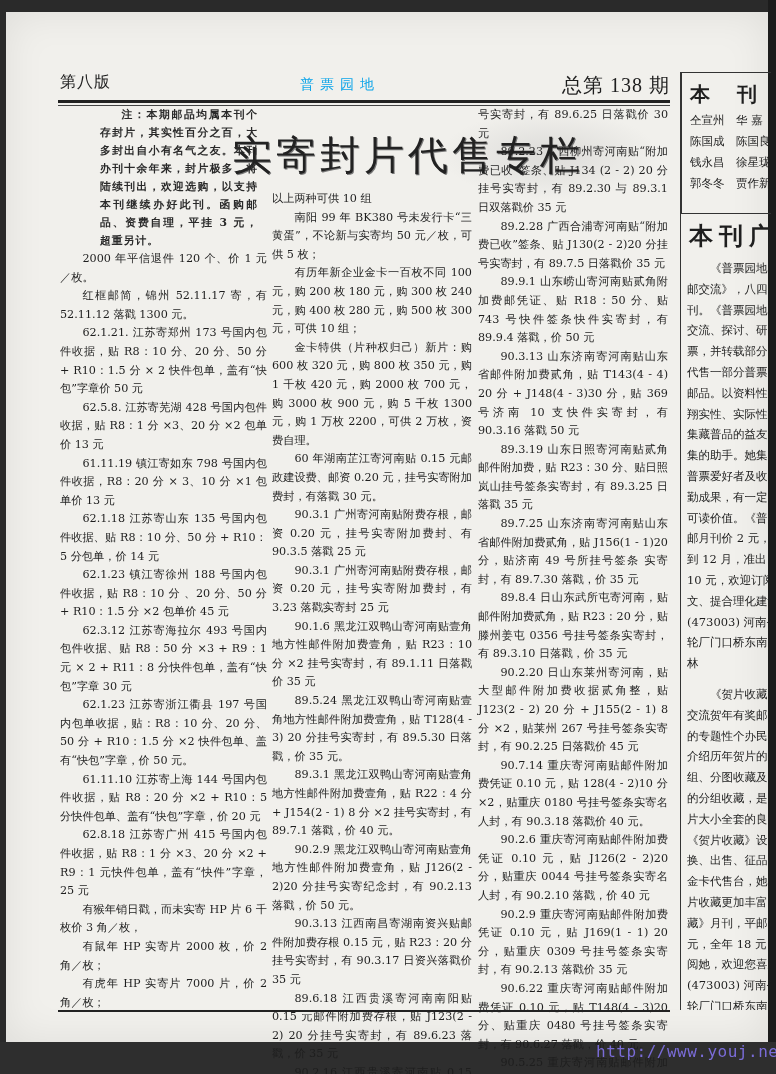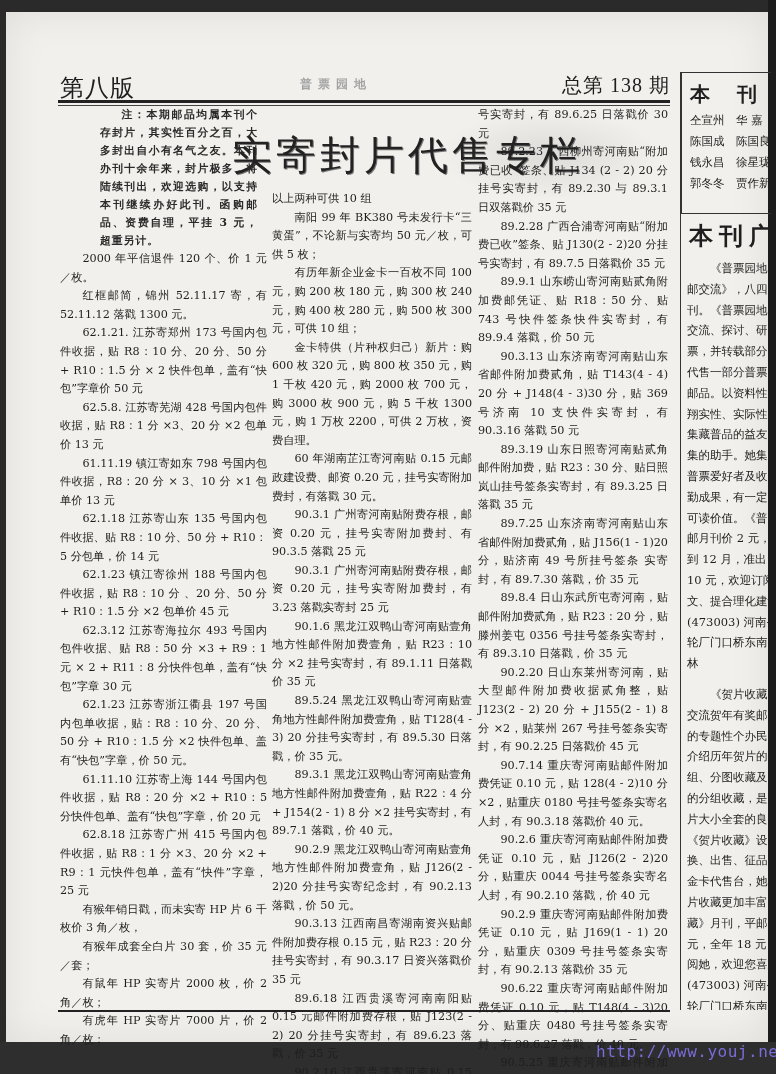--- a/index.html
+++ b/index.html
@@ -2,22 +2,22 @@
 <html><head>
 <meta charset="utf-8">
 <style>
   html,body{margin:0;padding:0;}
   body{width:776px;height:1074px;background:#2a2a2a;position:relative;overflow:hidden;font-family:"DejaVu Serif","Liberation Serif",serif;color:#1e1e1e;}
   .paper{position:absolute;left:6px;top:12px;width:762px;height:1030px;background:#f1f0ec;box-shadow:inset 0 0 40px rgba(0,0,0,0.08);}
   .edge-shadow{position:absolute;left:768px;top:0;width:8px;height:1074px;background:#1c1c1c;}
   .bottom-band{position:absolute;left:0;top:1042px;width:776px;height:32px;background:#2e2e2e;}
 
   .masthead{position:absolute;left:60px;top:72px;width:610px;height:28px;}
-  .edition{position:absolute;left:0;top:0;font-size:24px;font-family:Liberation Sans, sans-serif;font-weight:normal;letter-spacing:1px;}
-  .paper-name{position:absolute;left:240px;top:4px;font-size:12px;font-weight:bold;letter-spacing:6px;color:#a3a3a3;}
+  .edition{position:absolute;left:0;top:0;font-size:16px;font-family:Liberation Sans, sans-serif;font-weight:normal;letter-spacing:1px;}
+  .paper-name{position:absolute;left:240px;top:4px;font-size:14px;font-weight:normal;letter-spacing:6px;color:#0ea5e9;}
   .issue{position:absolute;right:0;top:0;font-size:20px;font-family:Liberation Serif, serif;letter-spacing:1px;}
   .rule-top{position:absolute;left:58px;top:100px;width:612px;height:3px;background:#222;}
   .rule-top2{position:absolute;left:58px;top:105px;width:612px;height:1px;background:#444;}
   .rule-bottom{position:absolute;left:58px;top:1010px;width:612px;height:2px;background:#222;}
 
   .col{position:absolute;font-size:11.2px;line-height:18.6px;text-align:justify;}
   .col p{margin:0;text-indent:2em;}
   .col p.noindent{text-indent:0;}
   .col1{left:60px;top:106px;width:207px;}
   .col2{left:272px;top:190px;width:200px;}
@@ -65,21 +65,20 @@
       <p>62.1.21. 江苏寄郑州 173 号国内包件收据，贴 R8：10 分、20 分、50 分 + R10：1.5 分 × 2 快件包单，盖有“快包”字章价 50 元</p>
       <p>62.5.8. 江苏寄芜湖 428 号国内包件收据，贴 R8：1 分 ×3、20 分 ×2 包单价 13 元</p>
       <p>61.11.19 镇江寄如东 798 号国内包件收据，R8：20 分 × 3、10 分 ×1 包单价 13 元</p>
       <p>62.1.18 江苏寄山东 135 号国内包件收据、贴 R8：10 分、50 分 + R10：5 分包单，价 14 元</p>
       <p>62.1.23 镇江寄徐州 188 号国内包件收据，贴 R8：10 分 、20 分、50 分 + R10：1.5 分 ×2 包单价 45 元</p>
       <p>62.3.12 江苏寄海拉尔 493 号国内包件收据、贴 R8：50 分 ×3 + R9：1 元 × 2 + R11：8 分快件包单，盖有“快包”字章 30 元</p>
       <p>62.1.23 江苏寄浙江衢县 197 号国内包单收据，贴：R8：10 分、20 分、50 分 + R10：1.5 分 ×2 快件包单、盖有“快包”字章，价 50 元。</p>
       <p>61.11.10 江苏寄上海 144 号国内包件收据，贴 R8：20 分 ×2 + R10：5 分快件包单、盖有“快包”字章，价 20 元</p>
       <p>62.8.18 江苏寄广州 415 号国内包件收据，贴 R8：1 分 ×3、20 分 ×2 + R9：1 元快件包单，盖有“快件”字章，25 元</p>
       <p>有猴年销日戳，而未实寄 HP 片 6 千枚价 3 角／枚，</p>
-      <p>有猴年成套全白片 30 套，价 35 元／套；</p>
       <p>有鼠年 HP 实寄片 2000 枚，价 2 角／枚；</p>
       <p>有虎年 HP 实寄片 7000 片，价 2 角／枚；</p>
     </div>
 </div>
 
 <div class="col col2">
   <div id="col2-body">
       <p class="noindent">以上两种可供 10 组</p>
       <p>南阳 99 年 BK380 号未发行卡“三黄蛋”，不论新与实寄均 50 元／枚，可供 5 枚；</p>
       <p>有历年新企业金卡一百枚不同 100 元，购 200 枚 180 元，购 300 枚 240 元，购 400 枚 280 元，购 500 枚 300 元，可供 10 组；</p>

